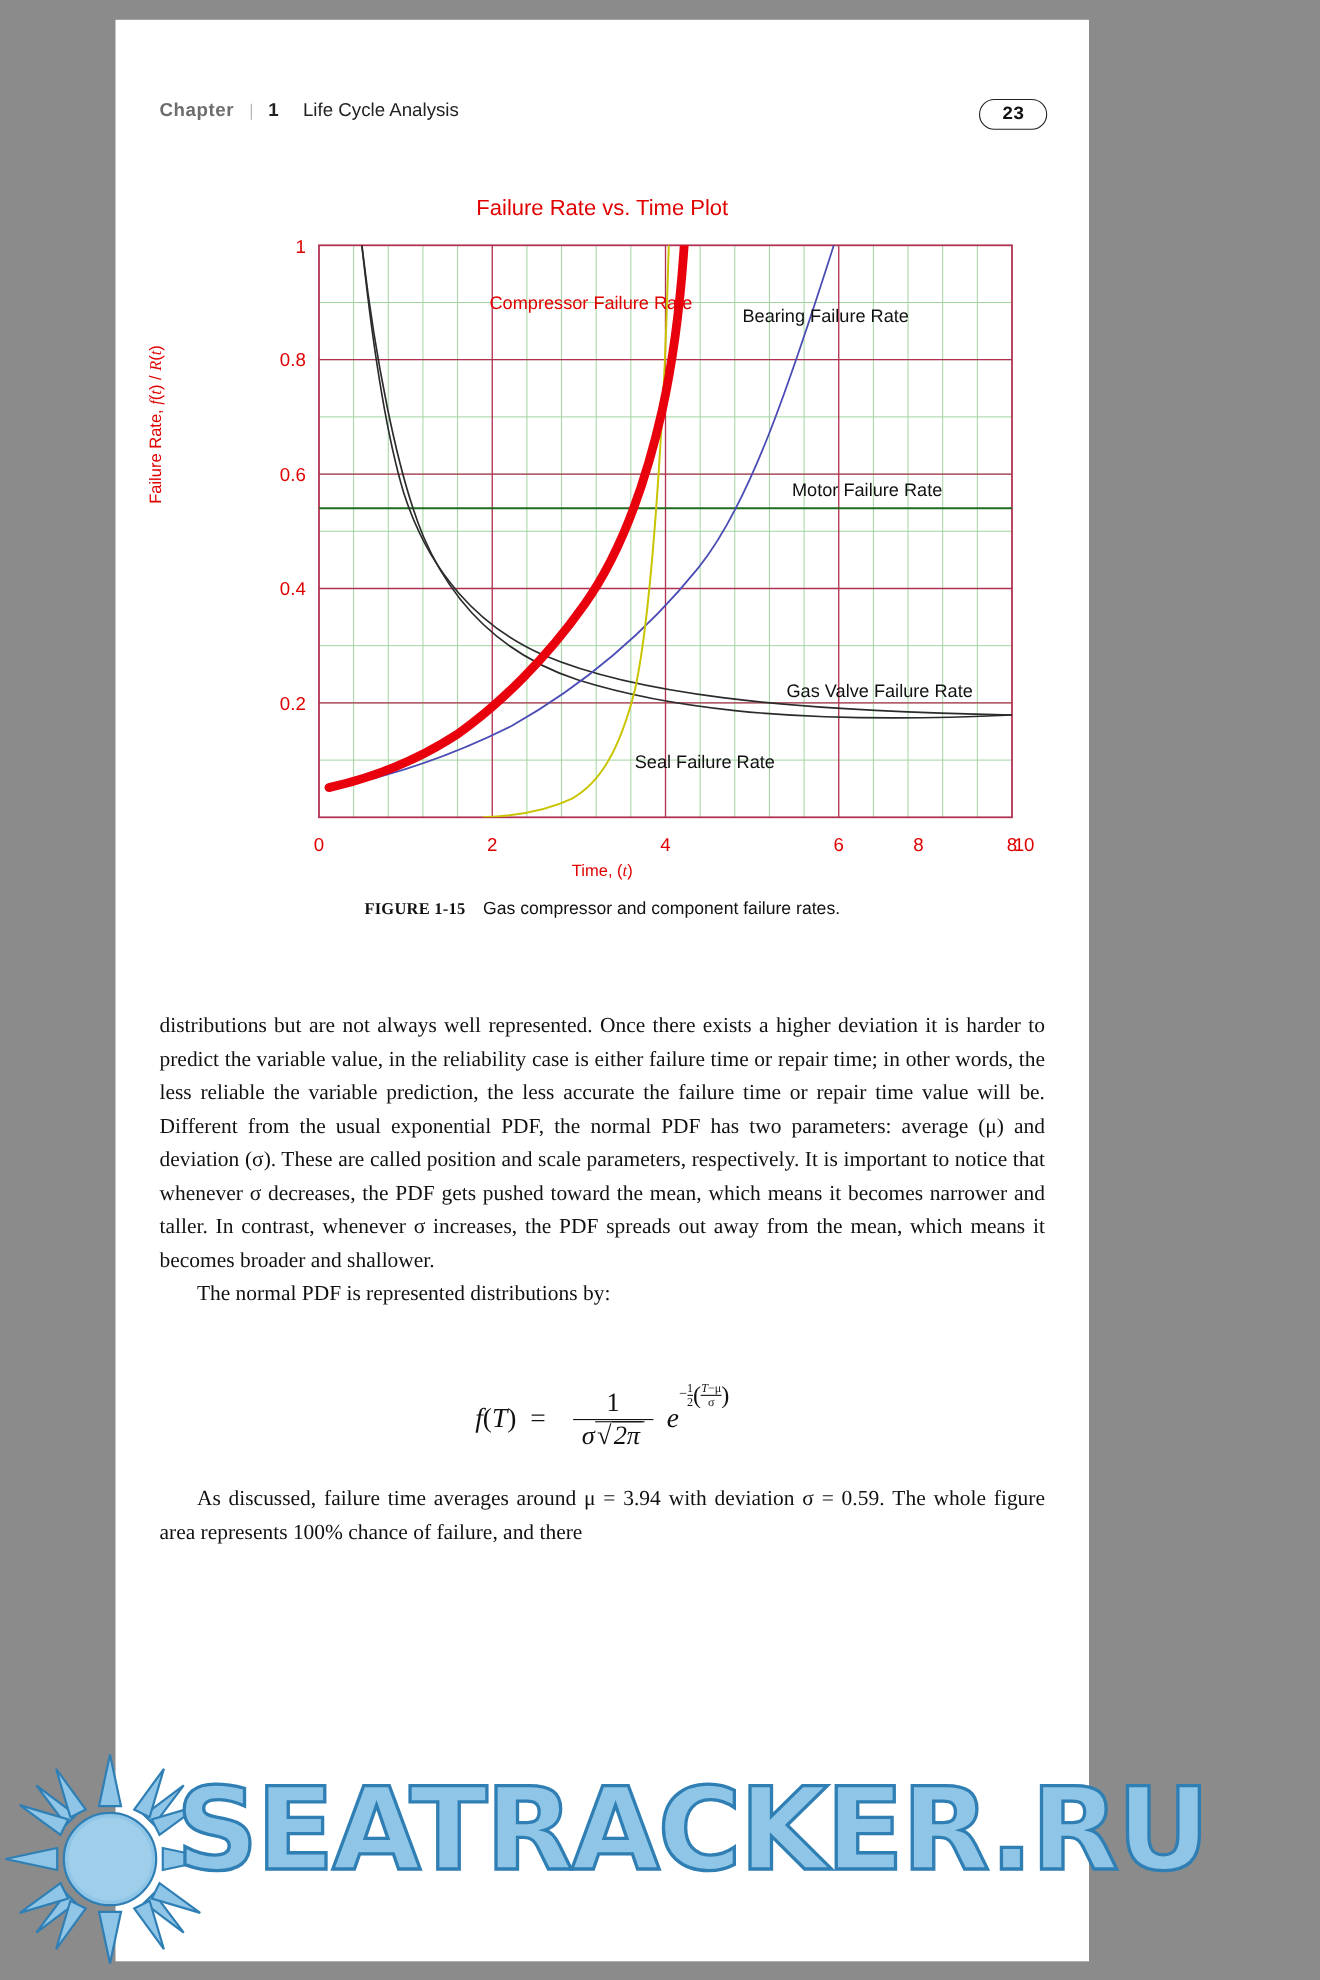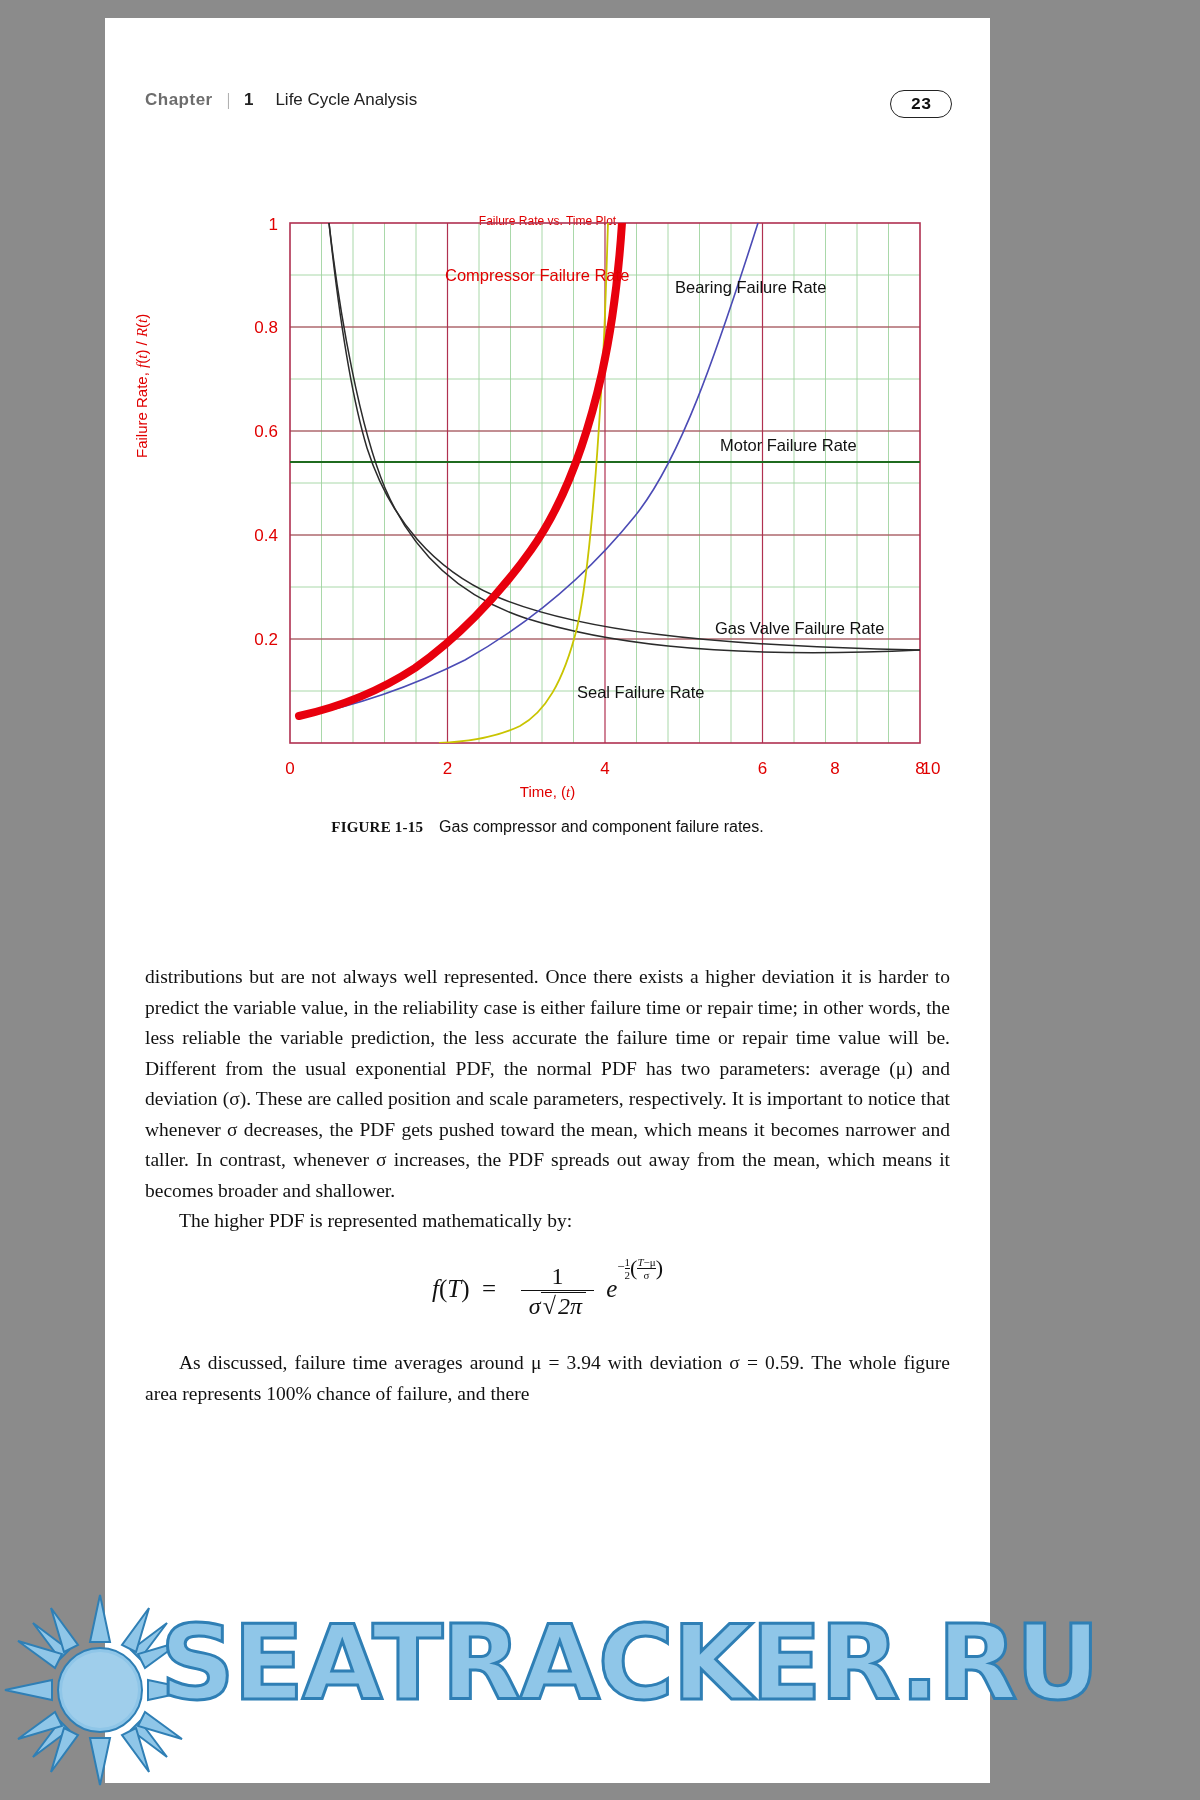--- a/index.html
+++ b/index.html
@@ -79,23 +79,22 @@
     width: 805px;
     height: 690px;
   }
   .chart-title {
     position: absolute;
     left: 0;
     top: 20px;
     width: 805px;
     text-align: center;
     font-family: "Liberation Sans", sans-serif;
-    font-size: 12px;
+    font-size: 20px;
     color: #e00000;
-    margin-top: 36px;
   }
   .ylabel {
     position: absolute;
     left: -12px;
     top: 300px;
     transform: rotate(-90deg);
     transform-origin: left top;
     font-family: "Liberation Sans", sans-serif;
     font-size: 15px;
     color: #e00000;
@@ -137,21 +136,21 @@
   }
   .fig-caption .fig-text {
     font-family: Liberation Sans, sans-serif;
     font-size: 16px;
     margin-left: 12px;
   }
   
   .body-text {
     position: absolute;
     left: 40px;
-    top: 944px;
+    top: 900px;
     width: 805px;
     font-family: "Liberation Serif", serif;
     font-size: 19.5px;
     line-height: 30.5px;
     color: #111;
     text-align: justify;
   }
   .body-text p { margin: 0; }
   .body-text p.indent { text-indent: 34px; }
   .equation {
@@ -344,21 +343,21 @@
     <div class="xlabel">Time, (<i>t</i>)</div>
 
     <div class="fig-caption">
       <span class="fig-label">FIGURE 1-15</span>
       <span class="fig-text">Gas compressor and component failure rates.</span>
     </div>
   </div>
 
   <div class="body-text">
     <p>distributions but are not always well represented. Once there exists a higher deviation it is harder to predict the variable value, in the reliability case is either failure time or repair time; in other words, the less reliable the variable prediction, the less accurate the failure time or repair time value will be. Different from the usual exponential PDF, the normal PDF has two parameters: average (μ) and deviation (σ). These are called position and scale parameters, respectively. It is important to notice that whenever σ decreases, the PDF gets pushed toward the mean, which means it becomes narrower and taller. In contrast, whenever σ increases, the PDF spreads out away from the mean, which means it becomes broader and shallower.</p>
-    <p class="indent">The higher PDF is represented mathematically by:</p>
+    <p class="indent">The normal PDF is represented distributions by:</p>
   </div>
 
   <div class="equation">
     <span class="eq-inner">
       <span class="eq-italic">f</span>(<span class="eq-italic">T</span>)&nbsp; = &nbsp;
       <span class="frac">
         <span class="num">1</span>
         <span class="den">σ<span class="sqrt-ovl">√<span class="sqrt-ovl">2π</span></span></span>
       </span>
       <span class="eq-italic">e</span><span class="exp-block">−<span class="mini-frac"><span class="n">1</span><span class="d">2</span></span><span class="paren-big">(</span><span class="mini-frac"><span class="n"><i>T</i>−μ</span><span class="d">σ</span></span><span class="paren-big">)</span></span>

